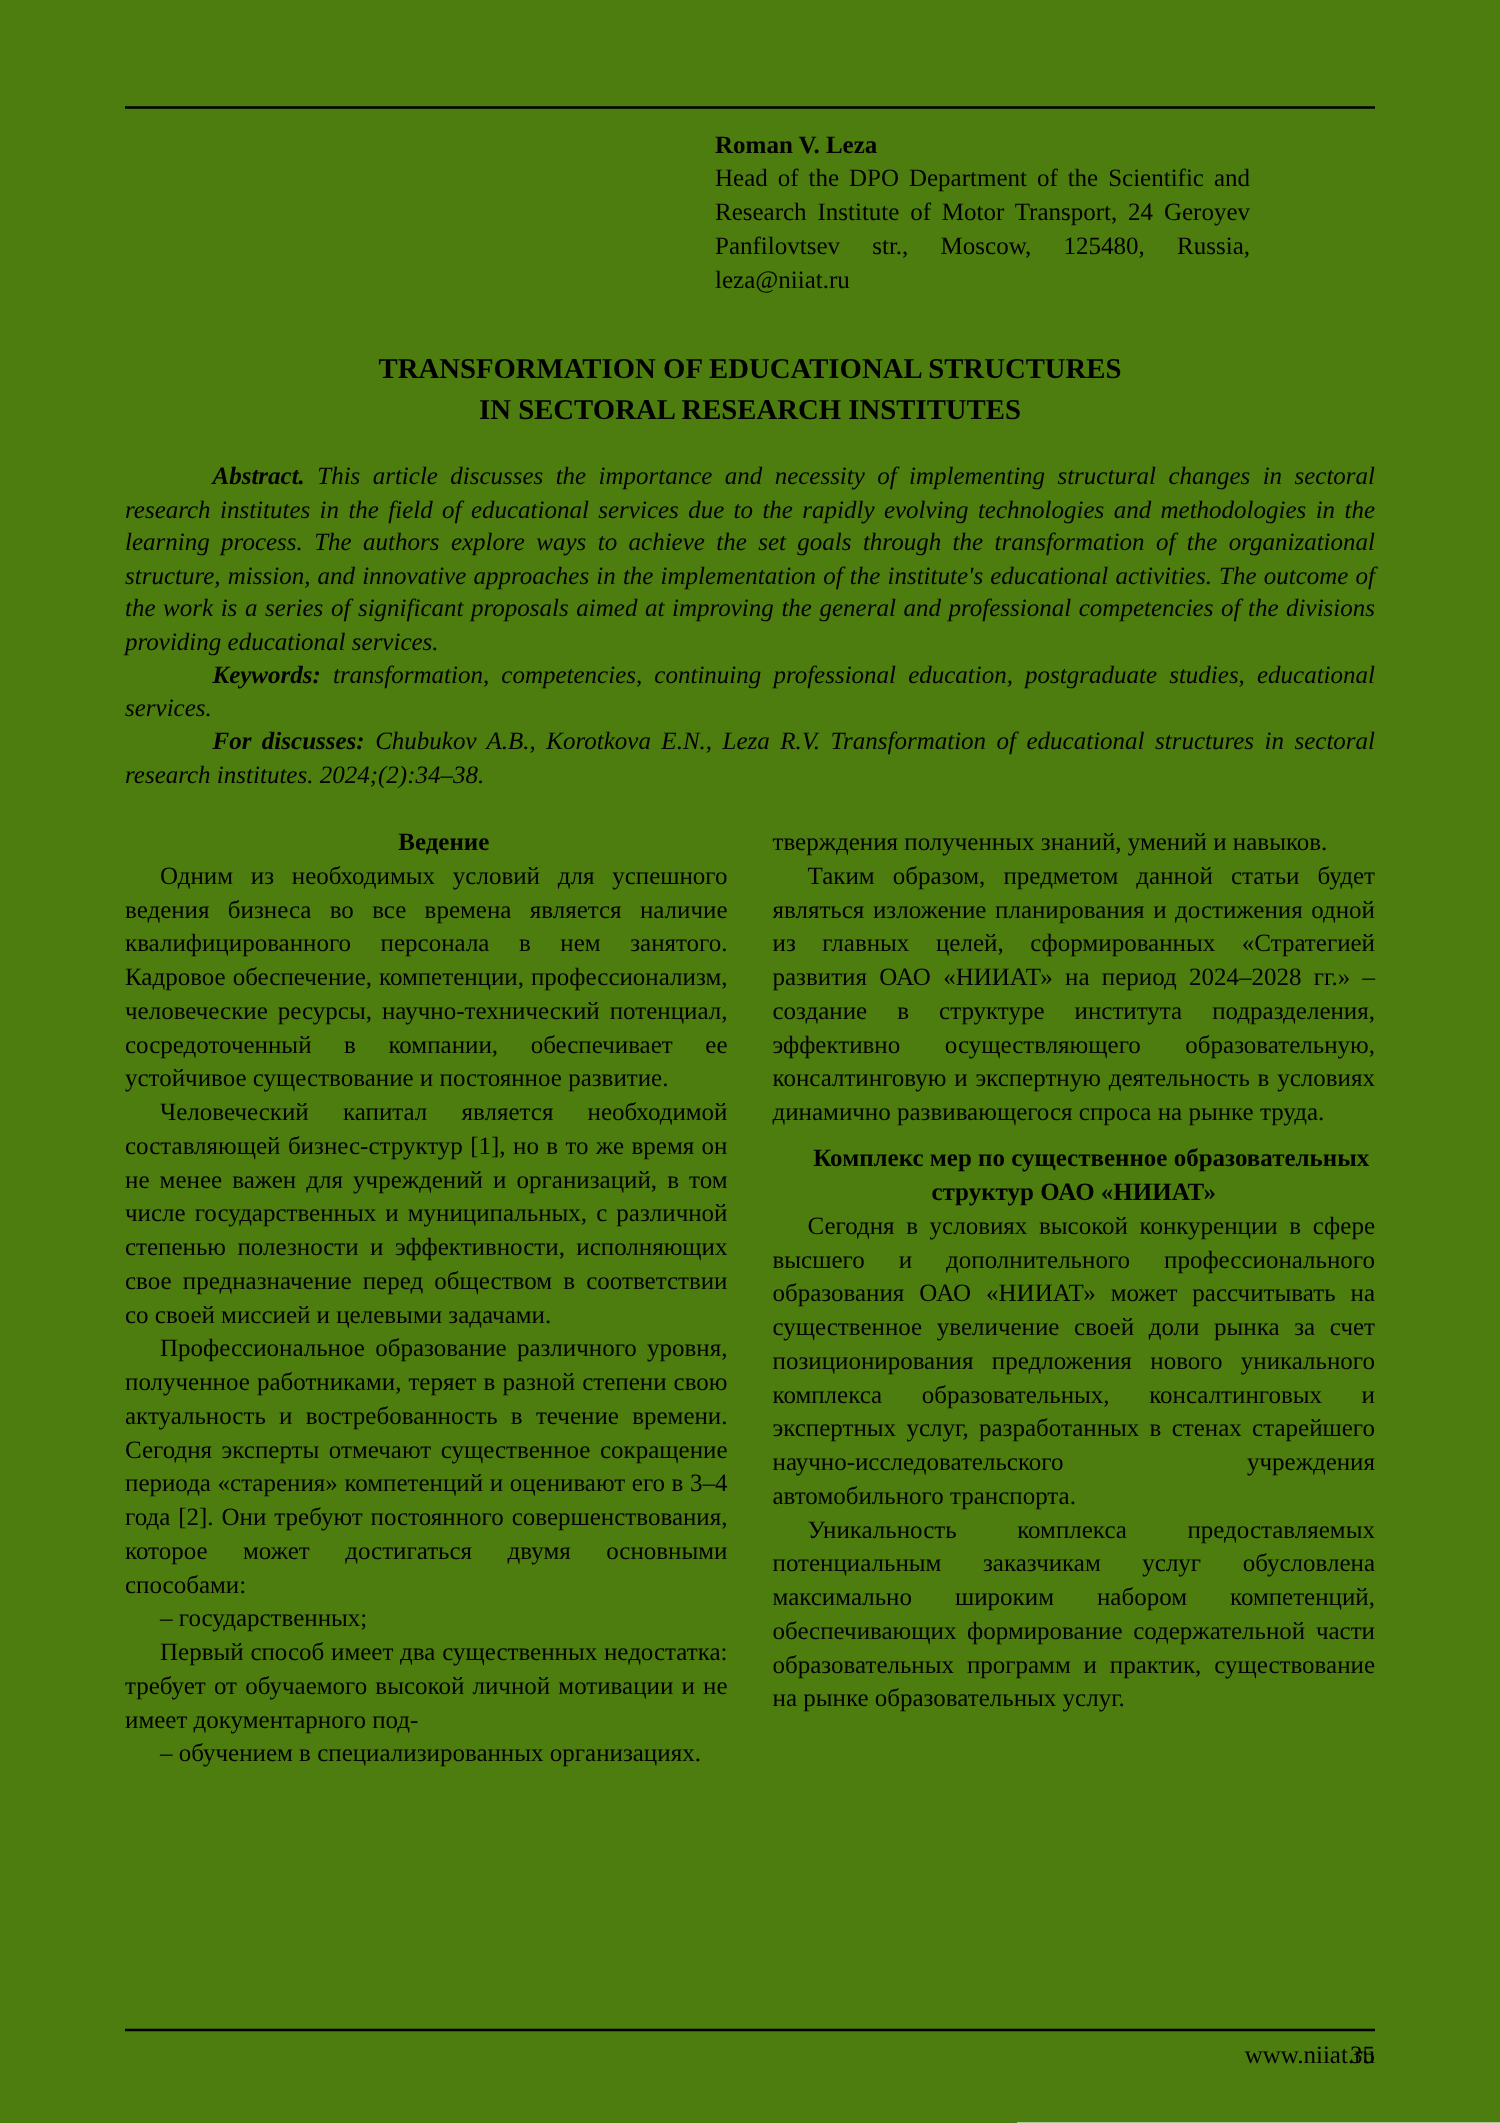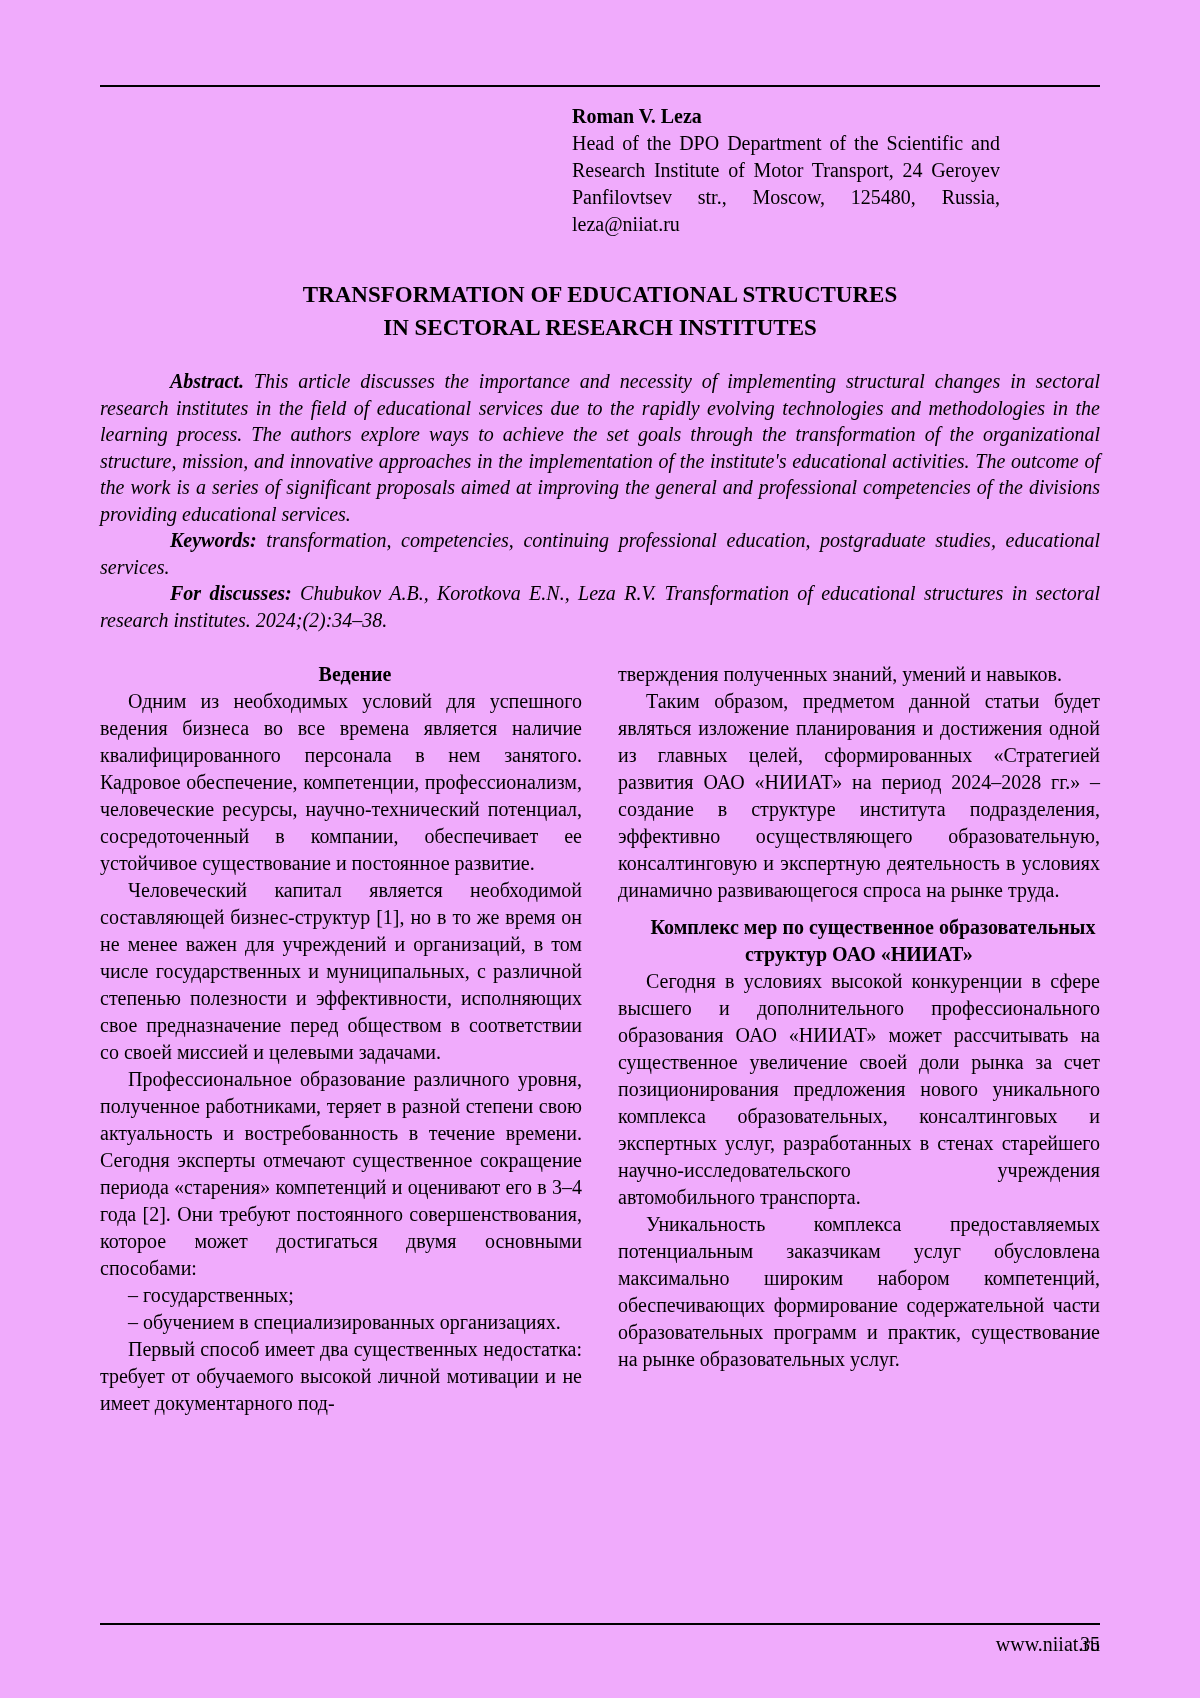--- a/index.html
+++ b/index.html
@@ -1,21 +1,21 @@
 <!DOCTYPE html>
 <html lang="ru"><head>
 <meta charset="utf-8">
 <style>
   html, body { margin: 0; padding: 0; background: #ffffff; }
   .page {
     position: relative;
     width: 1200px;
     height: 1698px;
     margin: 0 auto;
-    background: #f0abfc;
+    background: #4d7c0f;
     color: #000000;
     font-family: "Liberation Serif", "DejaVu Serif", serif;
     overflow: hidden;
   }
   .content { padding: 0 100px; }
 
   .top-rule {
     margin-top: 85px;
     border: 0;
     border-top: 2.5px solid #000;
@@ -109,22 +109,22 @@
     </div>
 
     <div class="columns">
 
       <div class="col" lang="ru">
         <p class="col-heading">Ведение</p>
         <p>Одним из необходимых условий для успешного ведения бизнеса во все времена является наличие квалифицированного персонала в нем занятого. Кадровое обеспечение, компетенции, профессионализм, человеческие ресурсы, научно-технический потенциал, сосредоточенный в компании, обеспечивает ее устойчивое существование и постоянное развитие.</p>
         <p>Человеческий капитал является необходимой составляющей бизнес-структур [1], но в то же время он не менее важен для учреждений и организаций, в том числе государственных и муниципальных, с различной степенью полезности и эффективности, исполняющих свое предназначение перед обществом в соответствии со своей миссией и целевыми задачами.</p>
         <p>Профессиональное образование различного уровня, полученное работниками, теряет в разной степени свою актуальность и востребованность в течение времени. Сегодня эксперты отмечают существенное сокращение периода «старения» компетенций и оценивают его в 3–4 года [2]. Они требуют постоянного совершенствования, которое может достигаться двумя основными способами:</p>
         <p>– государственных;</p>
+        <p>Первый способ имеет два существенных недостатка: требует от обучаемого высокой личной мотивации и не имеет документарного под-</p>
         <p>– обучением в специализированных организациях.</p>
-        <p>Первый способ имеет два существенных недостатка: требует от обучаемого высокой личной мотивации и не имеет документарного под-</p>
       </div>
 
       <div class="col" lang="ru">
         <p class="no-indent">тверждения полученных знаний, умений и навыков.</p>
         <p>Таким образом, предметом данной статьи будет являться изложение планирования и достижения одной из главных целей, сформированных «Стратегией развития ОАО «НИИАТ» на период 2024–2028 гг.» – создание в структуре института подразделения, эффективно осуществляющего образовательную, консалтинговую и экспертную деятельность в условиях динамично развивающегося спроса на рынке труда.</p>
         <p class="col-heading spaced">Комплекс мер по существенное образовательных структур ОАО «НИИАТ»</p>
         <p>Сегодня в условиях высокой конкуренции в сфере высшего и дополнительного профессионального образования ОАО «НИИАТ» может рассчитывать на существенное увеличение своей доли рынка за счет позиционирования предложения нового уникального комплекса образовательных, консалтинговых и экспертных услуг, разработанных в стенах старейшего научно-исследовательского учреждения автомобильного транспорта.</p>
         <p>Уникальность комплекса предоставляемых потенциальным заказчикам услуг обусловлена максимально широким набором компетенций, обеспечивающих формирование содержательной части образовательных программ и практик, существование на рынке образовательных услуг.</p>
       </div>
 

